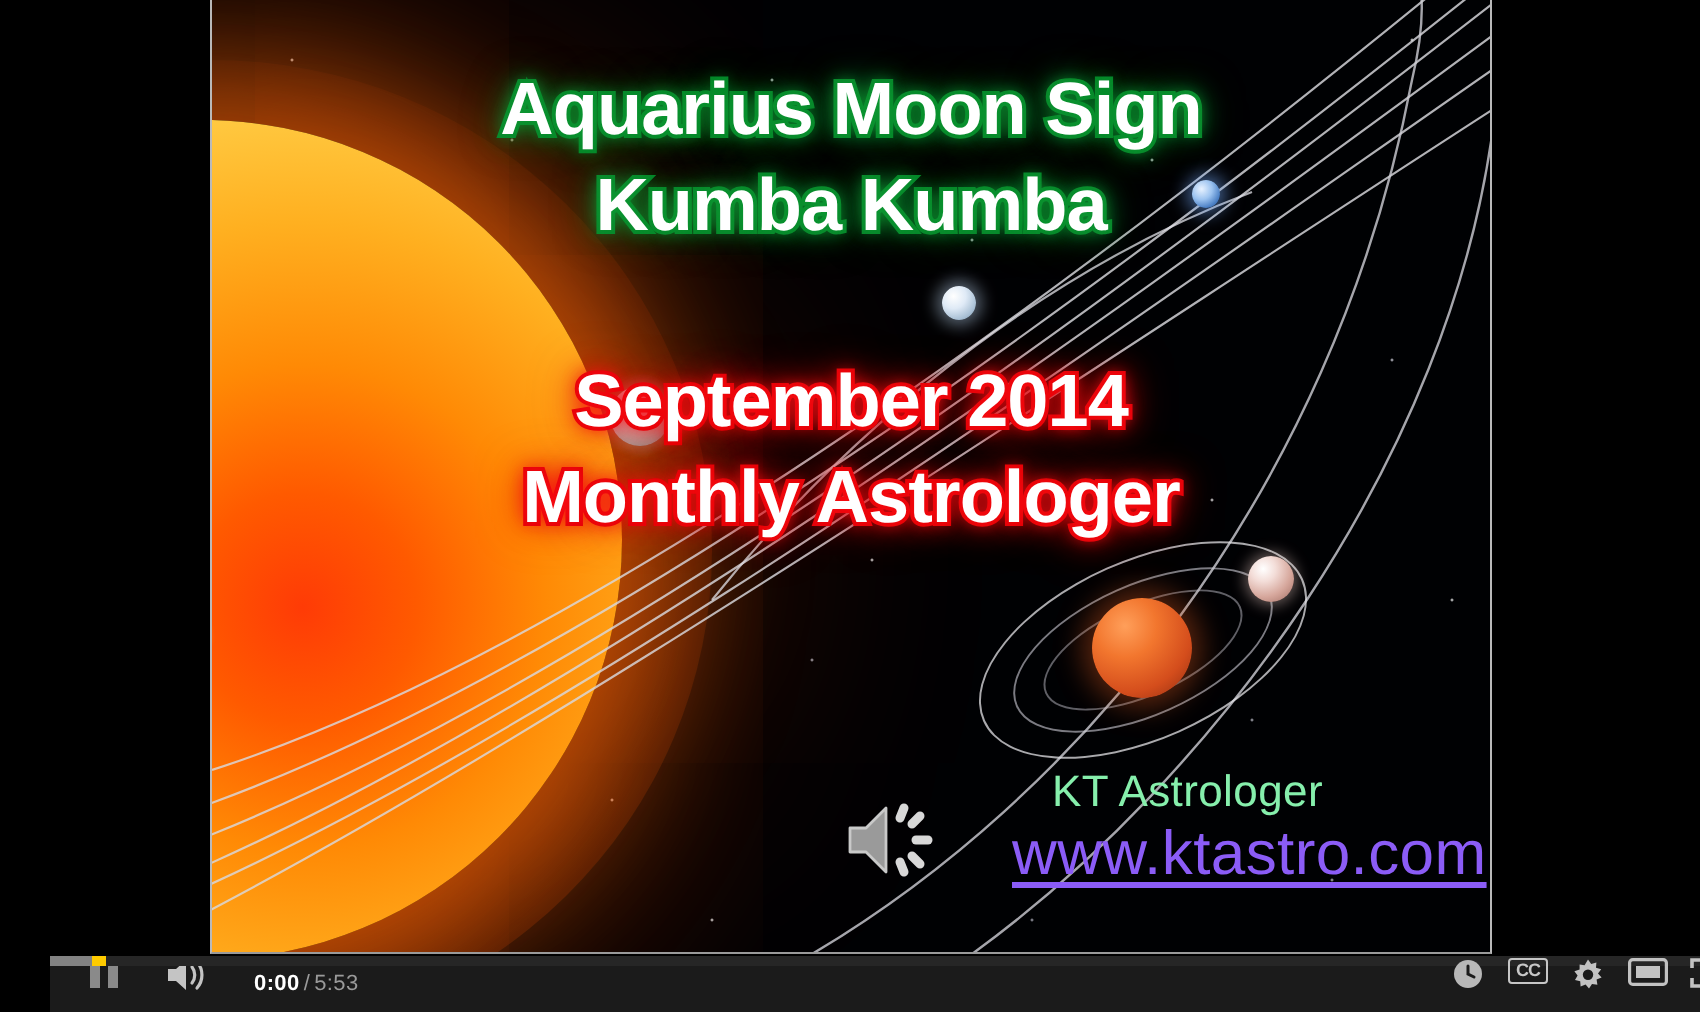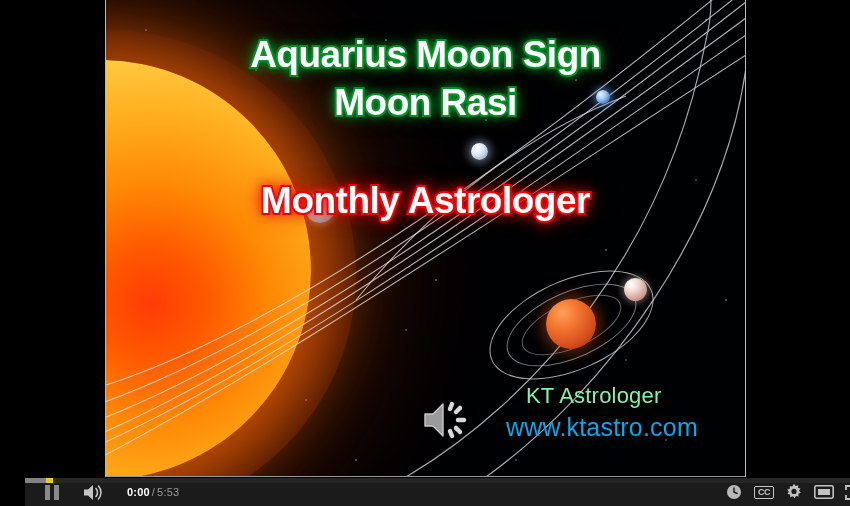--- a/index.html
+++ b/index.html
@@ -183,23 +183,24 @@
     text-align: left;
   }
   .credit-name {
     font-size: 22px;
     color: #86efac;
     line-height: 28px;
     padding-left: 20px;
     letter-spacing: .2px;
   }
   .credit-url {
-    font-size: 25px;
-    color: #0ea5e9;
+    font-size: 31px;
+    color: #8b5cf6;
     line-height: 34px;
+    text-decoration: underline;
     text-underline-offset: 4px;
     letter-spacing: .2px;
   }
 
   
   .speaker-overlay {
     position: absolute;
     left: 313px; top: 396px;
     width: 52px; height: 48px;
   }
@@ -239,21 +240,21 @@
     padding-left: 12px;
     gap: 0px;
   }
   .ctrl-right {
     position: absolute; right: 6px; top: 0;
     display: flex; align-items: center;
     height: 28px;
   }
   .ctrl-btn {
     width: 30px; height: 26px;
-    display: flex; align-items: center; justify-content: center;
+    display: flex; align-items: flex-start; justify-content: center;
     cursor: pointer;
   }
   .ctrl-btn.wide { width: 34px; }
   .time-display {
     margin-left: 16px;
     font-size: 11px;
     color: #ddd;
     white-space: nowrap;
     letter-spacing: .2px;
   }
@@ -313,24 +314,25 @@
       </div>
 
       <div class="planet planet-saturn"></div>
       <div class="planet planet-mars"></div>
       <div class="planet planet-jupiter"></div>
       <div class="planet planet-uranus"></div>
       <div class="planet planet-neptune"></div>
 
       <div class="title-block">
         <div class="title-line">Aquarius Moon Sign</div>
-        <div class="title-line">Moon Rasi</div>
+        <div class="title-line">Kumba Kumba</div>
       </div>
 
       <div class="subtitle-block">
+        <div class="subtitle-line">September 2014</div>
         <div class="subtitle-line">Monthly Astrologer</div>
       </div>
 
       <div class="speaker-overlay">
         <svg width="52" height="48" viewBox="0 0 52 48">
           <path d="M6 18 L14 18 L24 8 L24 40 L14 30 L6 30 Z" fill="#9a9a9a" stroke="#c9c9c9" stroke-width="1.4" stroke-linejoin="round"></path>
           <g stroke="#d8d8d8" stroke-width="4.5" stroke-linecap="round" fill="none">
             <line x1="31" y1="13" x2="33" y2="8"></line>
             <line x1="37" y1="16" x2="41" y2="12"></line>
             <line x1="39" y1="24" x2="45" y2="24"></line>

